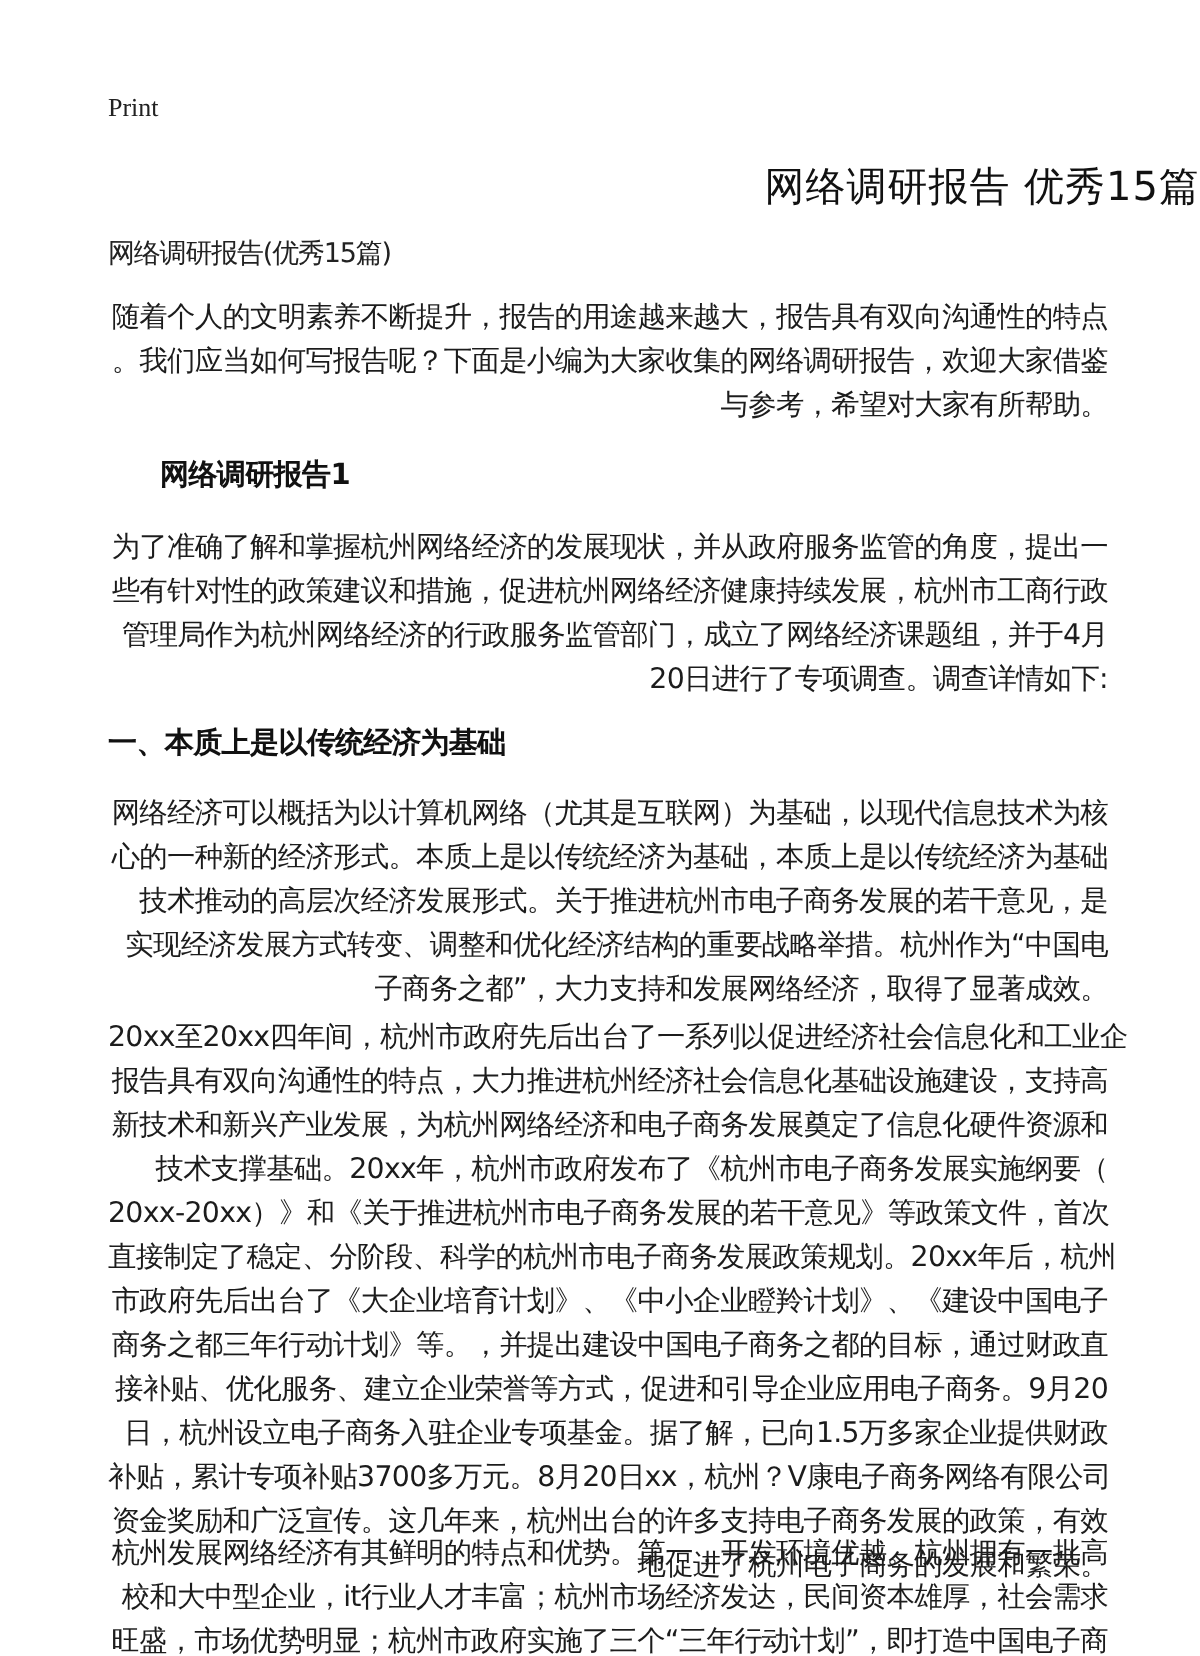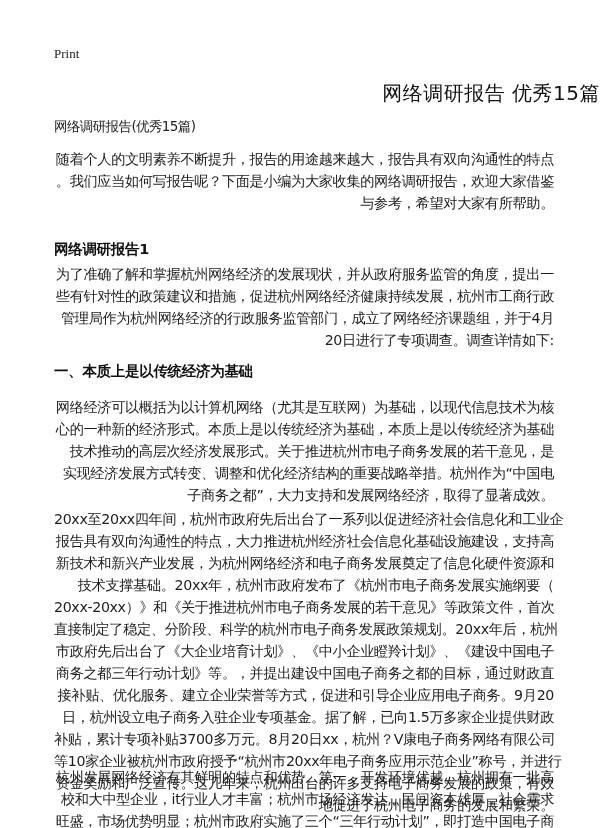--- a/index.html
+++ b/index.html
@@ -23,21 +23,21 @@
   <div class="title">网络调研报告 优秀15篇</div>
 
   <div class="subtitle">网络调研报告(优秀15篇)</div>
 
   <div class="block" style="top:148px;">
     <p>随着个人的文明素养不断提升，报告的用途越来越大，报告具有双向沟通性的特点</p>
     <p>。我们应当如何写报告呢？下面是小编为大家收集的网络调研报告，欢迎大家借鉴</p>
     <p>与参考，希望对大家有所帮助。</p>
   </div>
 
-  <div class="h" style="top:240px;">网络调研报告1</div>
+  <div class="h" style="top:228px;margin-left:26px;">网络调研报告1</div>
 
   <div class="block" style="top:263px;">
     <p>为了准确了解和掌握杭州网络经济的发展现状，并从政府服务监管的角度，提出一</p>
     <p>些有针对性的政策建议和措施，促进杭州网络经济健康持续发展，杭州市工商行政</p>
     <p>管理局作为杭州网络经济的行政服务监管部门，成立了网络经济课题组，并于4月</p>
     <p>20日进行了专项调查。调查详情如下:</p>
   </div>
 
   <div class="h" style="top:362px;">一、本质上是以传统经济为基础</div>
 
@@ -54,21 +54,20 @@
     <p>报告具有双向沟通性的特点，大力推进杭州经济社会信息化基础设施建设，支持高</p>
     <p>新技术和新兴产业发展，为杭州网络经济和电子商务发展奠定了信息化硬件资源和</p>
     <p>技术支撑基础。20xx年，杭州市政府发布了《杭州市电子商务发展实施纲要（</p>
     <p>20xx-20xx）》和《关于推进杭州市电子商务发展的若干意见》等政策文件，首次</p>
     <p>直接制定了稳定、分阶段、科学的杭州市电子商务发展政策规划。20xx年后，杭州</p>
     <p>市政府先后出台了《大企业培育计划》、《中小企业瞪羚计划》、《建设中国电子</p>
     <p>商务之都三年行动计划》等。，并提出建设中国电子商务之都的目标，通过财政直</p>
     <p>接补贴、优化服务、建立企业荣誉等方式，促进和引导企业应用电子商务。9月20</p>
     <p>日，杭州设立电子商务入驻企业专项基金。据了解，已向1.5万多家企业提供财政</p>
     <p>补贴，累计专项补贴3700多万元。8月20日xx，杭州？V康电子商务网络有限公司</p>
-    <p>等10家企业被杭州市政府授予“杭州市20xx年电子商务应用示范企业”称号，并进行</p>
     <p>资金奖励和广泛宣传。这几年来，杭州出台的许多支持电子商务发展的政策，有效</p>
     <p>地促进了杭州电子商务的发展和繁荣。</p>
   </div>
 
   <div class="block" style="top:766px;">
     <p>杭州发展网络经济有其鲜明的特点和优势。第一，开发环境优越。杭州拥有一批高</p>
     <p>校和大中型企业，it行业人才丰富；杭州市场经济发达，民间资本雄厚，社会需求</p>
     <p>旺盛，市场优势明显；杭州市政府实施了三个“三年行动计划”，即打造中国电子商</p>
   </div>
 

